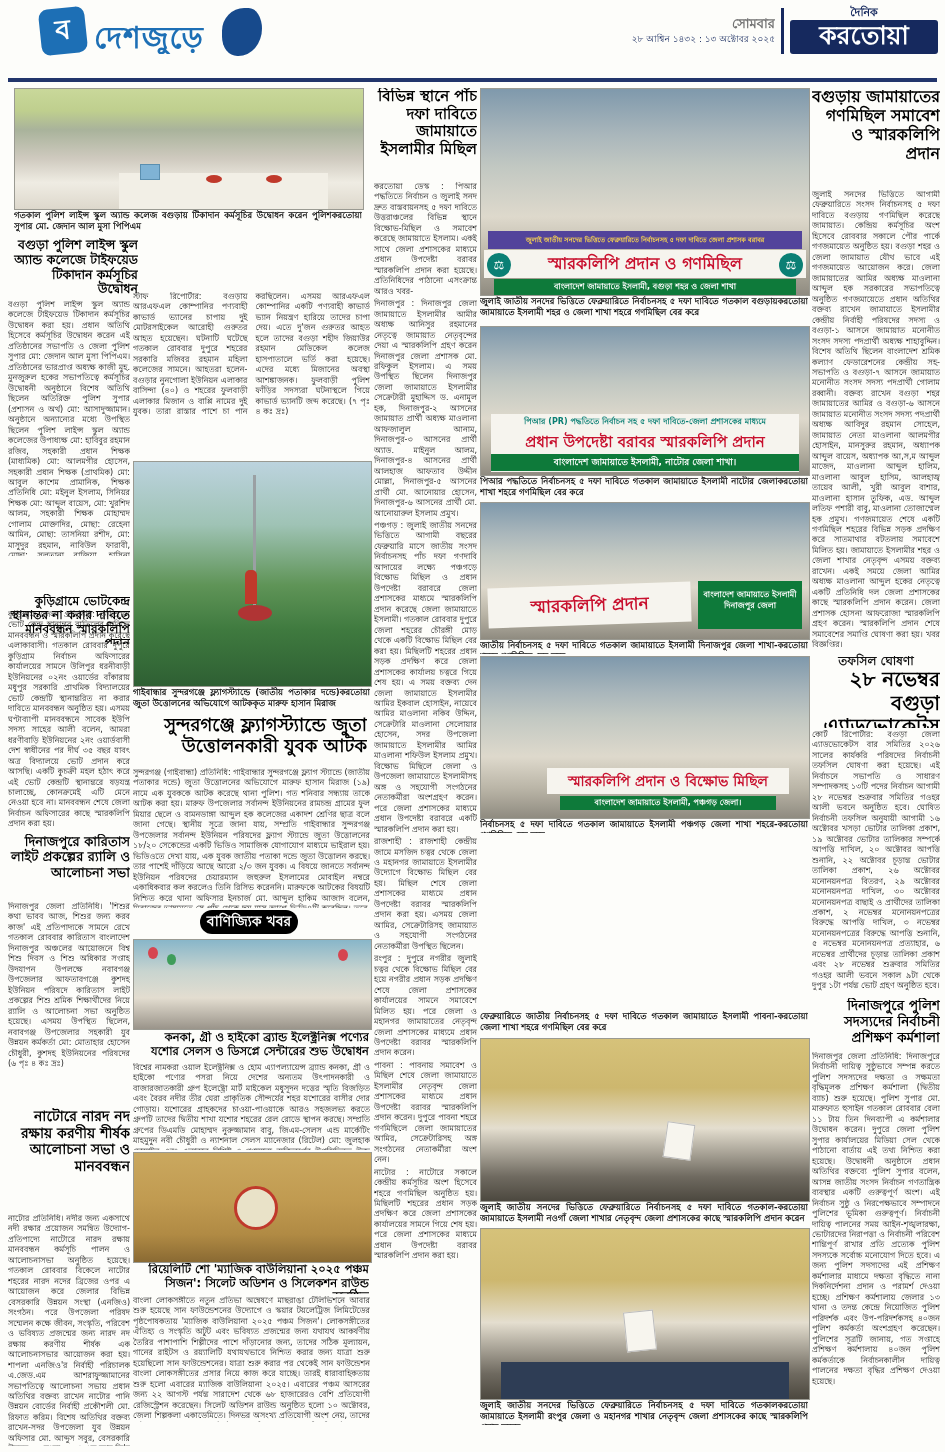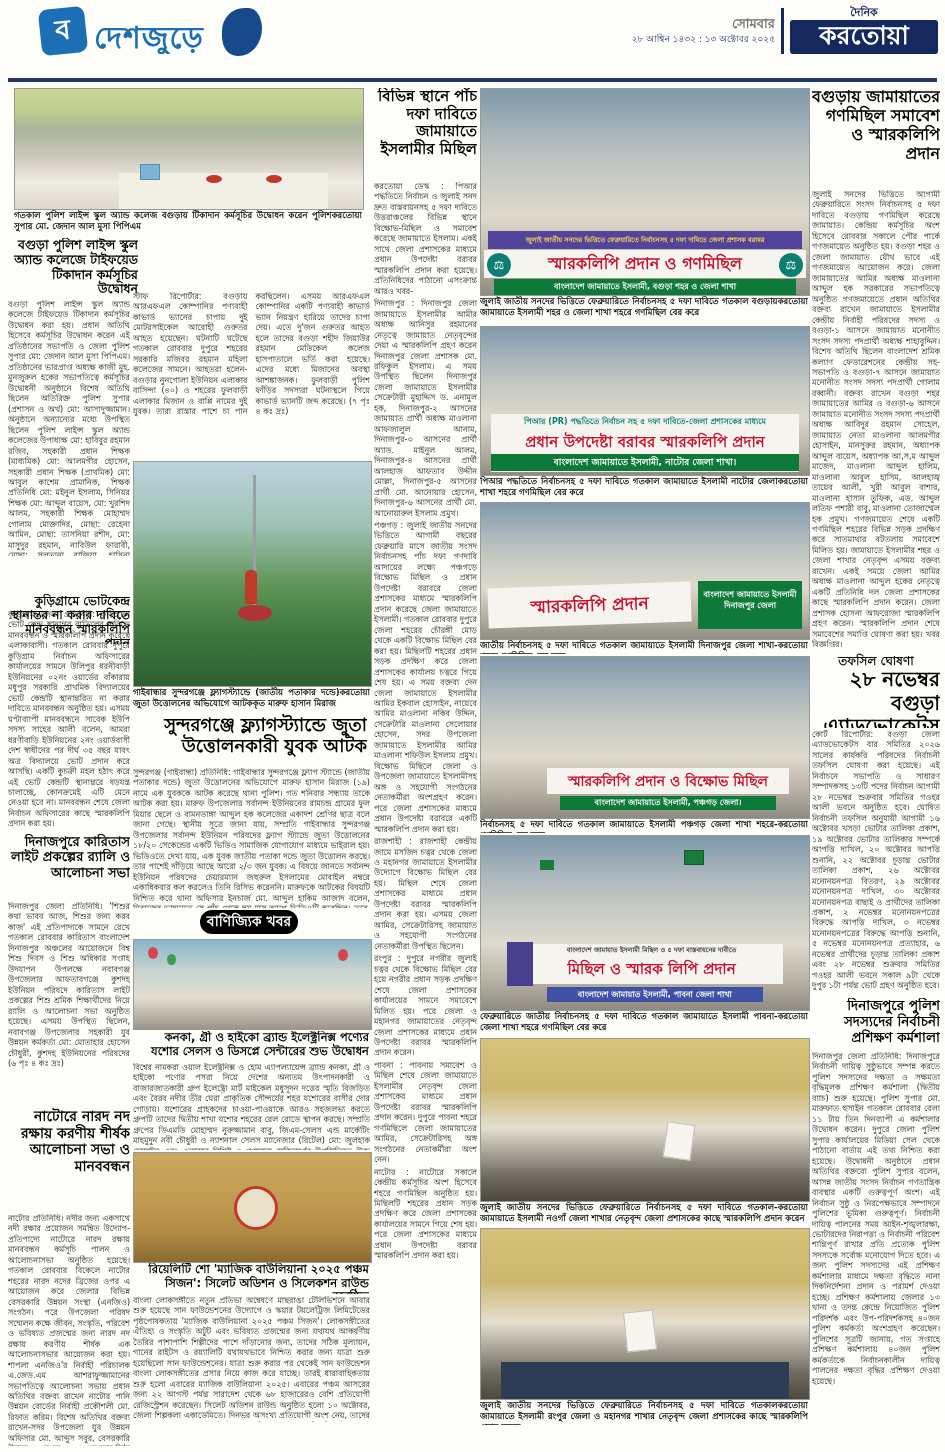--- a/index.html
+++ b/index.html
@@ -156,30 +156,20 @@
 
   <div class="abs photo ph-crowd" style="left:480px;top:656px;width:328px;height:161px;">
     <div class="abs banner-white banner-red" style="left:20%;right:6%;bottom:24px;height:26px;font-size:14px;line-height:26px;margin-top:25px;">স্মারকলিপি প্রদান ও বিক্ষোভ মিছিল</div>
     <div class="abs banner-green" style="left:24%;right:10%;bottom:8px;height:14px;font-size:8px;line-height:14px;">বাংলাদেশ জামায়াতে ইসলামী, পঞ্চগড় জেলা।</div>
   </div>
   <div class="abs caption" style="left:480px;top:819px;width:328px;height:14px;">
     <span class="credit">-করতোয়া</span>
     <span>নির্বাচনসহ ৫ দফা দাবিতে গতকাল জামায়াতে ইসলামী পঞ্চগড় জেলা শাখা শহরে গণমিছিল বের করে</span>
   </div>
 
-  <div class="abs photo ph-crowd" style="left:480px;top:835px;width:328px;height:174px;">
-    <div class="abs" style="left:62%;top:8%;width:18px;height:13px;background:#1b7a3a;border:1px solid #145c2c;"></div>
-    <div class="abs" style="left:18%;top:14%;width:14px;height:10px;background:#1b7a3a;"></div>
-    <div class="abs banner-white" style="left:12%;right:8%;bottom:26px;height:40px;">
-      <div style="color:#333;font-weight:bold;font-size:6.5px;line-height:12px;">বাংলাদেশ জামায়াত ইসলামী মিছিল ও ৫ দফা বাস্তবায়নের দাবীতে</div>
-      <div class="banner-red" style="font-size:15px;line-height:26px;">মিছিল ও স্মারক লিপি প্রদান</div>
-    </div>
-    <div class="abs" style="left:8%;bottom:24px;width:26px;height:44px;background:#4a3f8f;"></div>
-    <div class="abs banner-purple" style="left:20%;right:14%;bottom:8px;height:15px;font-size:8px;line-height:15px;background:#3f51a5;color:#fff;">বাংলাদেশ জামায়াত ইসলামী, পাবনা জেলা শাখা</div>
-  </div>
   <div class="abs caption" style="left:480px;top:1011px;width:328px;height:25px;">
     <span class="credit">-করতোয়া</span>
     <span>ফেব্রুয়ারিতে জাতীয় নির্বাচনসহ ৫ দফা দাবিতে গতকাল জামায়াতে ইসলামী পাবনা জেলা শাখা শহরে গণমিছিল বের করে</span>
   </div>
 
   <div class="abs photo ph-indoor" style="left:480px;top:1038px;width:328px;height:162px;">
     <div class="abs" style="left:56%;top:52%;width:26px;height:34px;background:#f7f5ee;border:1px solid #bbb;transform:rotate(8deg);"></div>
   </div>
   <div class="abs caption" style="left:480px;top:1202px;width:328px;height:24px;">
     <span class="credit">-করতোয়া</span>

